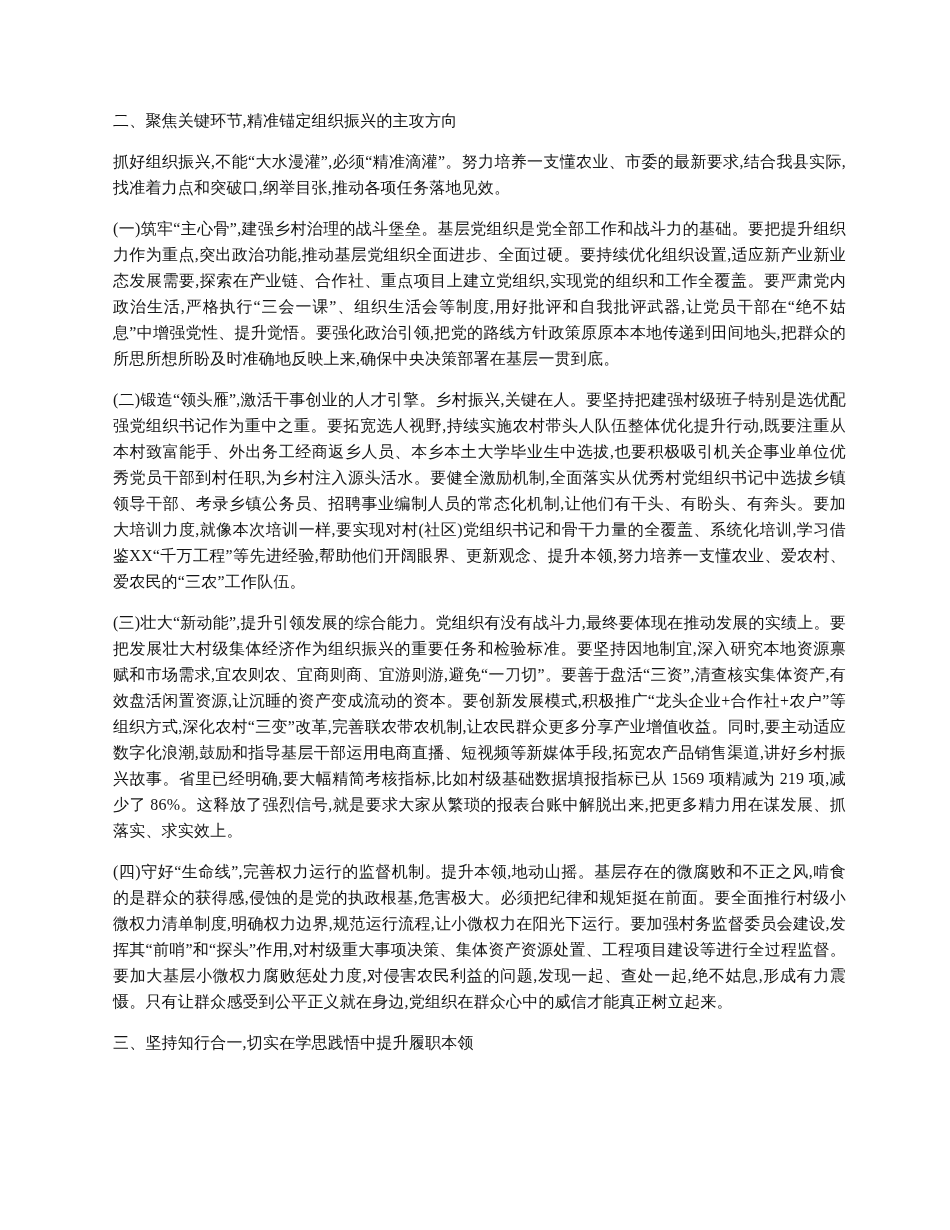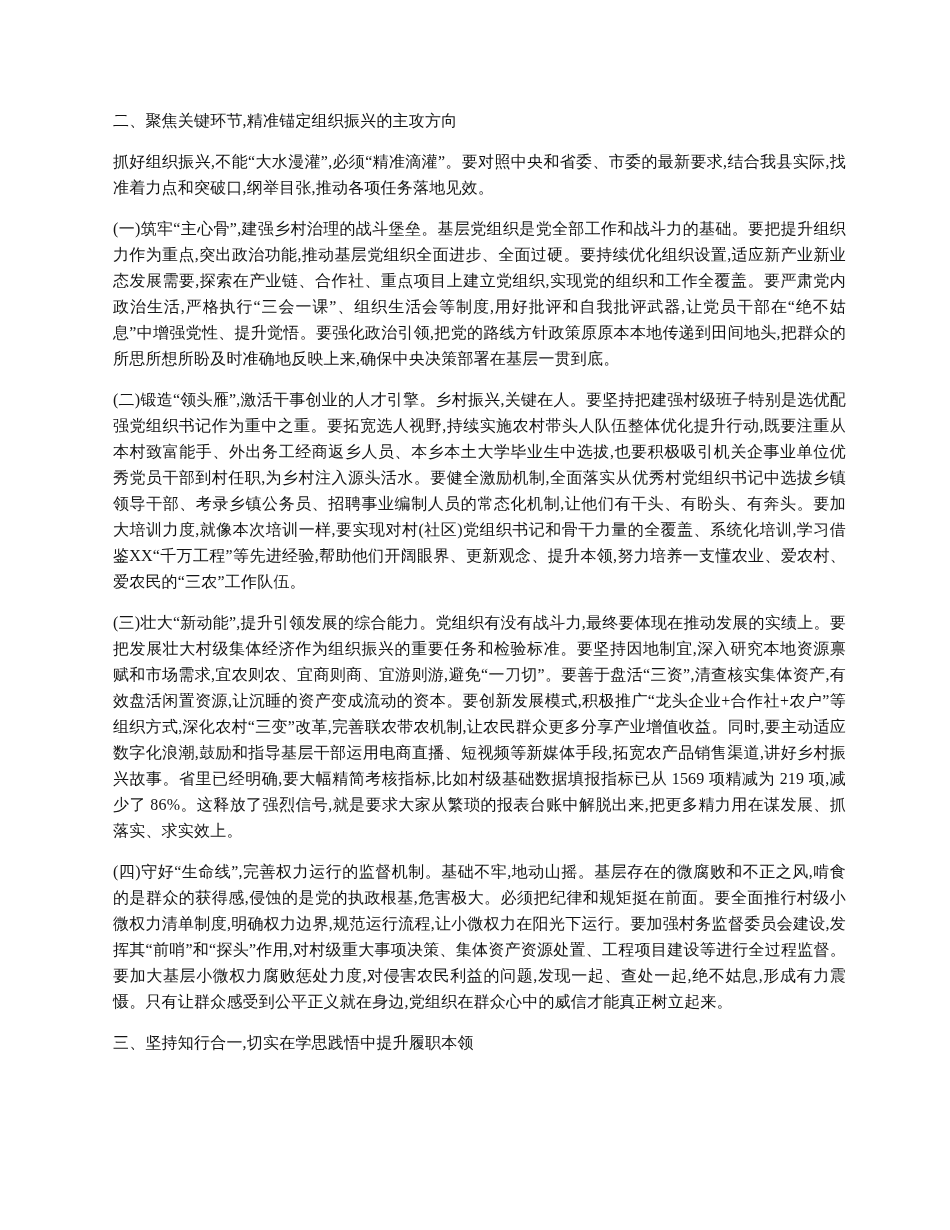--- a/index.html
+++ b/index.html
@@ -29,20 +29,20 @@
       letter-spacing: 0.2px;
     }
     .blk:last-child { margin-bottom: 0; }
     .heading { text-align: left; }
   </style>
 </head>
 <body>
 
 <div class="page">
   <div class="blk heading">二、聚焦关键环节,精准锚定组织振兴的主攻方向</div>
-  <div class="blk">抓好组织振兴,不能“大水漫灌”,必须“精准滴灌”。要对照中央和省委、市委的最新要求,结合我县实际,找准着力点和突破口,纲举目张,推动各项任务落地见效。</div>
+  <div class="blk">抓好组织振兴,不能“大水漫灌”,必须“精准滴灌”。努力培养一支懂农业、市委的最新要求,结合我县实际,找准着力点和突破口,纲举目张,推动各项任务落地见效。</div>
   <div class="blk">(一)筑牢“主心骨”,建强乡村治理的战斗堡垒。基层党组织是党全部工作和战斗力的基础。要把提升组织力作为重点,突出政治功能,推动基层党组织全面进步、全面过硬。要持续优化组织设置,适应新产业新业态发展需要,探索在产业链、合作社、重点项目上建立党组织,实现党的组织和工作全覆盖。要严肃党内政治生活,严格执行“三会一课”、组织生活会等制度,用好批评和自我批评武器,让党员干部在“绝不姑息”中增强党性、提升觉悟。要强化政治引领,把党的路线方针政策原原本本地传递到田间地头,把群众的所思所想所盼及时准确地反映上来,确保中央决策部署在基层一贯到底。</div>
   <div class="blk">(二)锻造“领头雁”,激活干事创业的人才引擎。乡村振兴,关键在人。要坚持把建强村级班子特别是选优配强党组织书记作为重中之重。要拓宽选人视野,持续实施农村带头人队伍整体优化提升行动,既要注重从本村致富能手、外出务工经商返乡人员、本乡本土大学毕业生中选拔,也要积极吸引机关企事业单位优秀党员干部到村任职,为乡村注入源头活水。要健全激励机制,全面落实从优秀村党组织书记中选拔乡镇领导干部、考录乡镇公务员、招聘事业编制人员的常态化机制,让他们有干头、有盼头、有奔头。要加大培训力度,就像本次培训一样,要实现对村(社区)党组织书记和骨干力量的全覆盖、系统化培训,学习借鉴XX“千万工程”等先进经验,帮助他们开阔眼界、更新观念、提升本领,努力培养一支懂农业、爱农村、爱农民的“三农”工作队伍。</div>
   <div class="blk">(三)壮大“新动能”,提升引领发展的综合能力。党组织有没有战斗力,最终要体现在推动发展的实绩上。要把发展壮大村级集体经济作为组织振兴的重要任务和检验标准。要坚持因地制宜,深入研究本地资源禀赋和市场需求,宜农则农、宜商则商、宜游则游,避免“一刀切”。要善于盘活“三资”,清查核实集体资产,有效盘活闲置资源,让沉睡的资产变成流动的资本。要创新发展模式,积极推广“龙头企业+合作社+农户”等组织方式,深化农村“三变”改革,完善联农带农机制,让农民群众更多分享产业增值收益。同时,要主动适应数字化浪潮,鼓励和指导基层干部运用电商直播、短视频等新媒体手段,拓宽农产品销售渠道,讲好乡村振兴故事。省里已经明确,要大幅精简考核指标,比如村级基础数据填报指标已从 1569 项精减为 219 项,减少了 86%。这释放了强烈信号,就是要求大家从繁琐的报表台账中解脱出来,把更多精力用在谋发展、抓落实、求实效上。</div>
-  <div class="blk">(四)守好“生命线”,完善权力运行的监督机制。基础不牢,地动山摇。基层存在的微腐败和不正之风,啃食的是群众的获得感,侵蚀的是党的执政根基,危害极大。必须把纪律和规矩挺在前面。要全面推行村级小微权力清单制度,明确权力边界,规范运行流程,让小微权力在阳光下运行。要加强村务监督委员会建设,发挥其“前哨”和“探头”作用,对村级重大事项决策、集体资产资源处置、工程项目建设等进行全过程监督。要加大基层小微权力腐败惩处力度,对侵害农民利益的问题,发现一起、查处一起,绝不姑息,形成有力震慑。只有让群众感受到公平正义就在身边,党组织在群众心中的威信才能真正树立起来。</div>
+  <div class="blk">(四)守好“生命线”,完善权力运行的监督机制。提升本领,地动山摇。基层存在的微腐败和不正之风,啃食的是群众的获得感,侵蚀的是党的执政根基,危害极大。必须把纪律和规矩挺在前面。要全面推行村级小微权力清单制度,明确权力边界,规范运行流程,让小微权力在阳光下运行。要加强村务监督委员会建设,发挥其“前哨”和“探头”作用,对村级重大事项决策、集体资产资源处置、工程项目建设等进行全过程监督。要加大基层小微权力腐败惩处力度,对侵害农民利益的问题,发现一起、查处一起,绝不姑息,形成有力震慑。只有让群众感受到公平正义就在身边,党组织在群众心中的威信才能真正树立起来。</div>
   <div class="blk heading">三、坚持知行合一,切实在学思践悟中提升履职本领</div>
 
 </div>
 
 </body></html>

